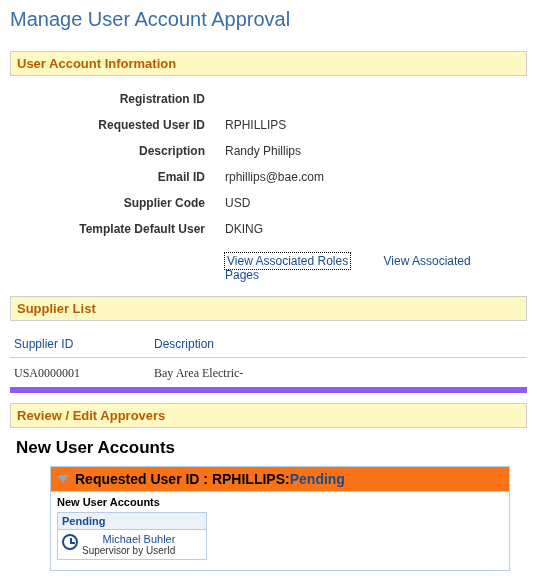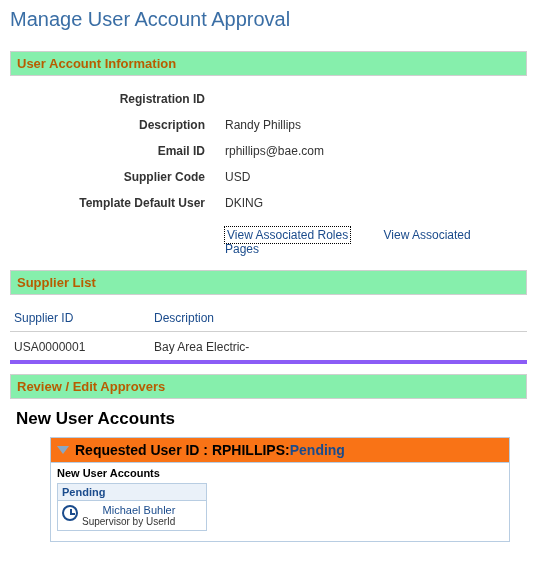--- a/index.html
+++ b/index.html
@@ -15,21 +15,21 @@
   .page-title {
     color: #3a6ea5;
     font-size: 20px;
     font-weight: normal;
     margin: 0 0 20px 0;
   }
   .section-header {
     color: #b85c00;
     font-weight: bold;
     font-size: 13px;
-    background: #86efac;
+    background: #fef9c3;
     border: 1px solid #cfcfcf;
     padding: 4px 6px;
     margin-bottom: 10px;
   }
   .info-table {
     width: 100%;
     border-collapse: collapse;
     margin-bottom: 6px;
   }
   .info-table td.label {
@@ -67,21 +67,22 @@
   .grid th {
     text-align: left;
     font-weight: normal;
     color: #1a4b8c;
     padding: 6px 4px;
     border-bottom: 1px solid #cfcfcf;
     font-size: 12px;
   }
   .grid td {
     padding: 8px 4px 6px 4px;
-    border-bottom: 4px solid #8b5cf6;
+    border-bottom: 6px solid #8b5cf6;
+    font-family: Liberation Serif, serif;
   }
   .new-user-title {
     font-size: 17px;
     font-weight: bold;
     color: #000;
     margin: 8px 0 8px 6px;
   }
   .workflow-box {
     margin-left: 40px;
     width: 460px;
@@ -181,20 +182,24 @@
 
 <h1 class="page-title">Manage User Account Approval</h1>
 
 <div class="section-header">User Account Information</div>
 
 <table class="info-table">
   <tbody>
       <tr>
     <td class="label">Registration ID</td>
     <td class="value"></td>
+  </tr>
+  <tr>
+    <td class="label">Requested User ID</td>
+    <td class="value">RPHILLIPS</td>
   </tr>
   <tr>
     <td class="label">Description</td>
     <td class="value">Randy Phillips</td>
   </tr>
   <tr>
     <td class="label">Email ID</td>
     <td class="value">rphillips@bae.com</td>
   </tr>
   <tr>

